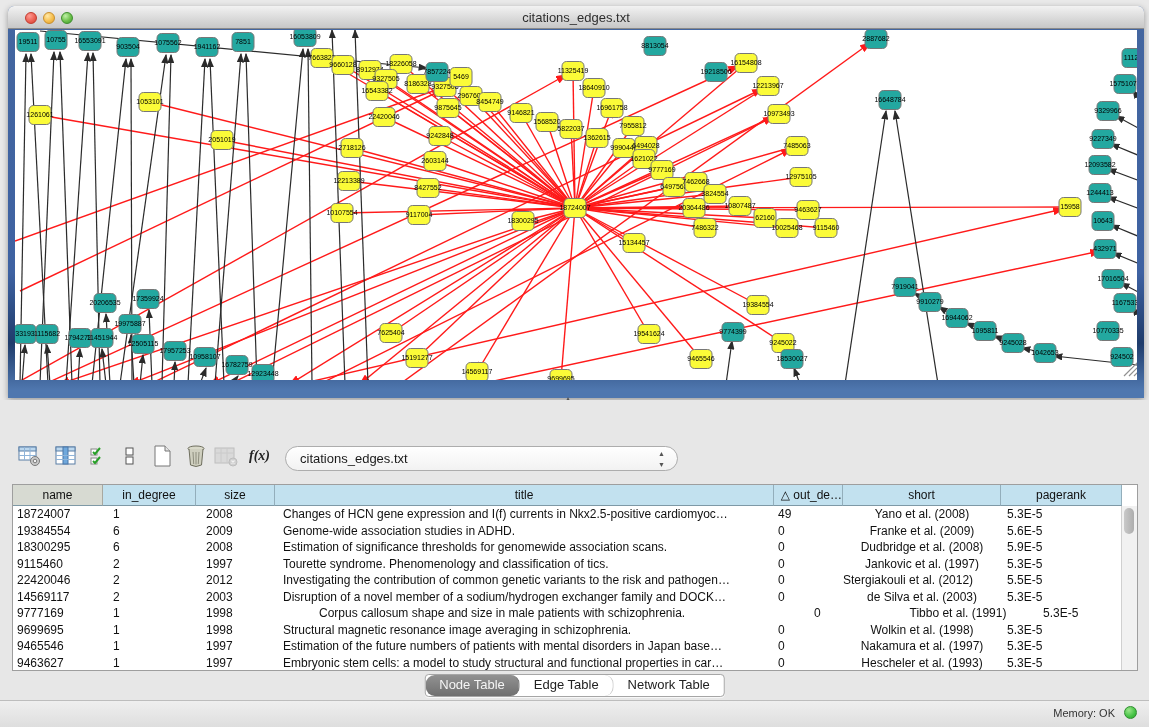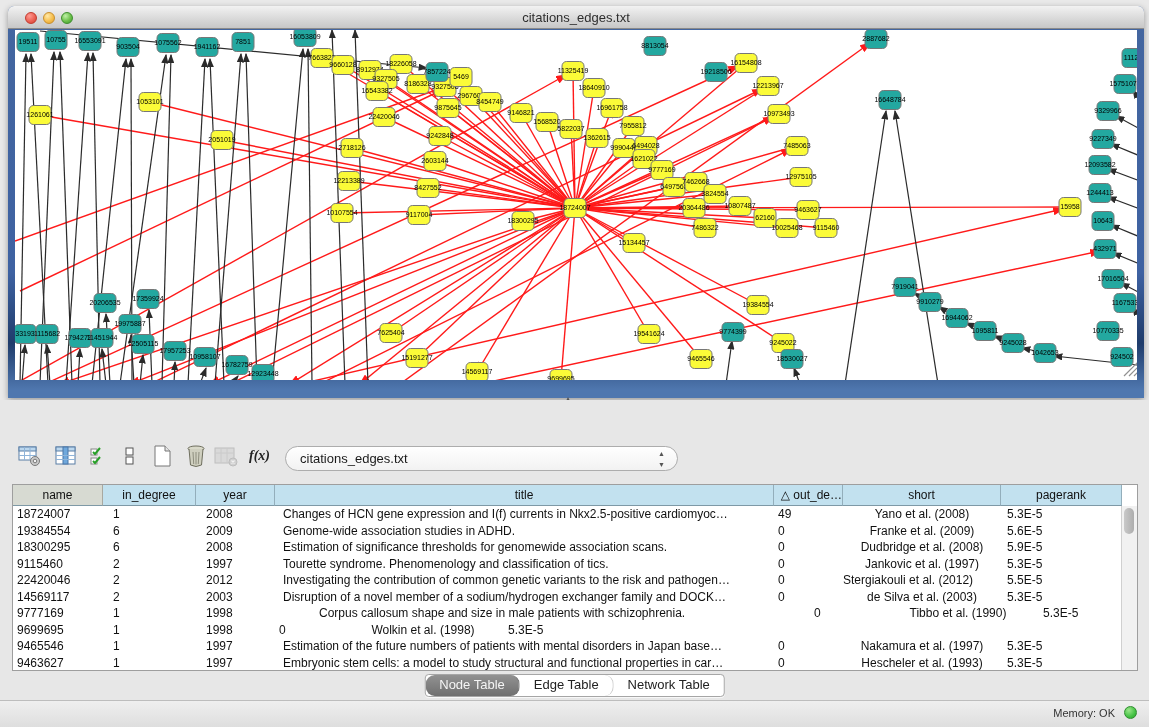--- a/index.html
+++ b/index.html
@@ -501,21 +501,21 @@
       <div class="combo">
         <span class="combo-text">citations_edges.txt</span>
         <span class="combo-arrows">▲<br>▼</span>
       </div>
     </div>
 
     <div id="tbl">
       <div id="thead">
           <div class="hcell hgray" style="width: 90px;">name</div>
           <div class="hcell" style="width: 93px;">in_degree</div>
-          <div class="hcell" style="width: 79px;">year</div>
+          <div class="hcell" style="width: 79px;">size</div>
           <div class="hcell" style="width: 499px;">title</div>
           <div class="hcell" style="width: 69px; text-align: right;">△ out_de…</div>
           <div class="hcell" style="width: 158px;">short</div>
           <div class="hcell" style="width: 121px;">pagerank</div>
         </div>
       <div id="tbody">
           <div class="trow">
             <div class="tcell" style="width: 90px; padding-left: 4px;">18724007</div>
             <div class="tcell" style="width: 93px; padding-left: 10px;">1</div>
             <div class="tcell" style="width: 79px; padding-left: 10px;">2008</div>
@@ -568,27 +568,28 @@
             <div class="tcell" style="width: 69px; padding-left: 4px;">0</div>
             <div class="tcell" style="width: 158px; text-align: center;">de Silva et al. (2003)</div>
             <div class="tcell" style="width: 121px; padding-left: 6px;">5.3E-5</div>
           </div>
           <div class="trow">
             <div class="tcell" style="width: 90px; padding-left: 4px;">9777169</div>
             <div class="tcell" style="width: 93px; padding-left: 10px;">1</div>
             <div class="tcell" style="width: 79px; padding-left: 10px;">1998</div>
             <div class="tcell" style="width: 499px; padding-left: 8px; margin-left: 36px;">Corpus callosum shape and size in male patients with schizophrenia.</div>
             <div class="tcell" style="width: 69px; padding-left: 4px;">0</div>
-            <div class="tcell" style="width: 158px; text-align: center;">Tibbo et al. (1990)</div>
+            <div class="tcell" style="width: 158px; text-align: center;">Tibbo et al. (1991)</div>
             <div class="tcell" style="width: 121px; padding-left: 6px;">5.3E-5</div>
           </div>
           <div class="trow">
             <div class="tcell" style="width: 90px; padding-left: 4px;">9699695</div>
             <div class="tcell" style="width: 93px; padding-left: 10px;">1</div>
             <div class="tcell" style="width: 79px; padding-left: 10px;">1998</div>
+            <div class="tcell" style="width: 499px; padding-left: 8px;">Structural magnetic resonance image averaging in schizophrenia.</div>
             <div class="tcell" style="width: 69px; padding-left: 4px;">0</div>
             <div class="tcell" style="width: 158px; text-align: center;">Wolkin et al. (1998)</div>
             <div class="tcell" style="width: 121px; padding-left: 6px;">5.3E-5</div>
           </div>
           <div class="trow">
             <div class="tcell" style="width: 90px; padding-left: 4px;">9465546</div>
             <div class="tcell" style="width: 93px; padding-left: 10px;">1</div>
             <div class="tcell" style="width: 79px; padding-left: 10px;">1997</div>
             <div class="tcell" style="width: 499px; padding-left: 8px;">Estimation of the future numbers of patients with mental disorders in Japan base…</div>
             <div class="tcell" style="width: 69px; padding-left: 4px;">0</div>

